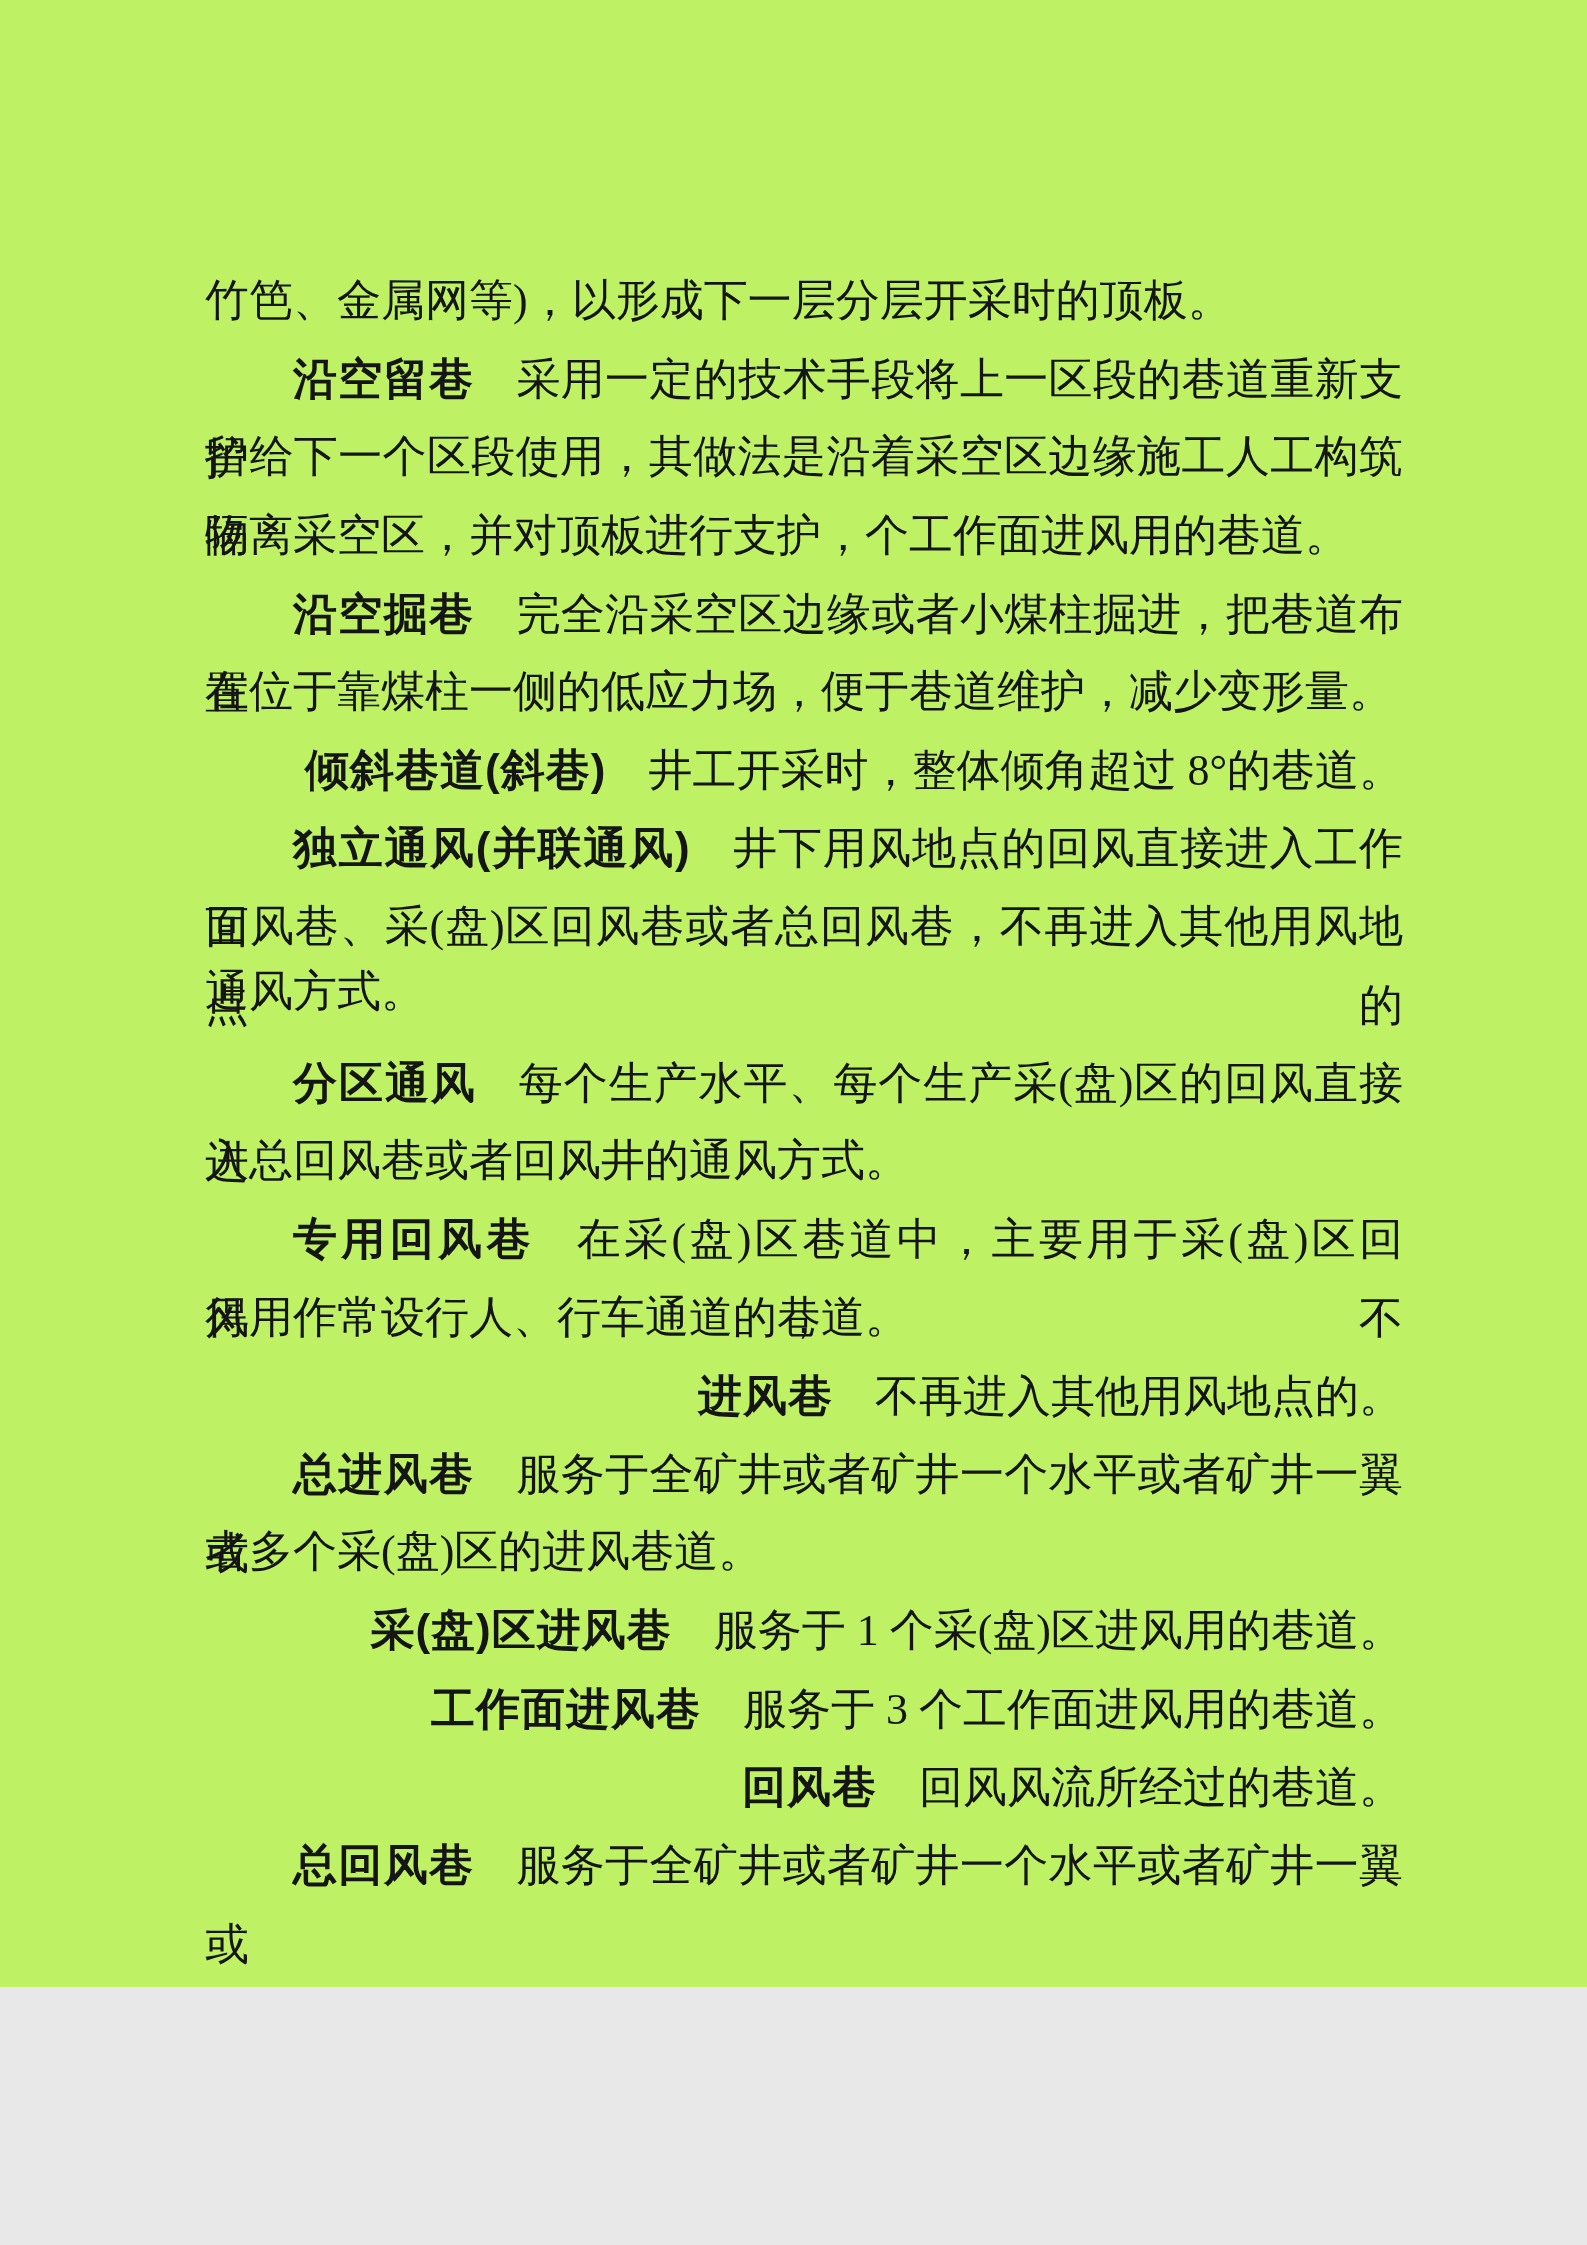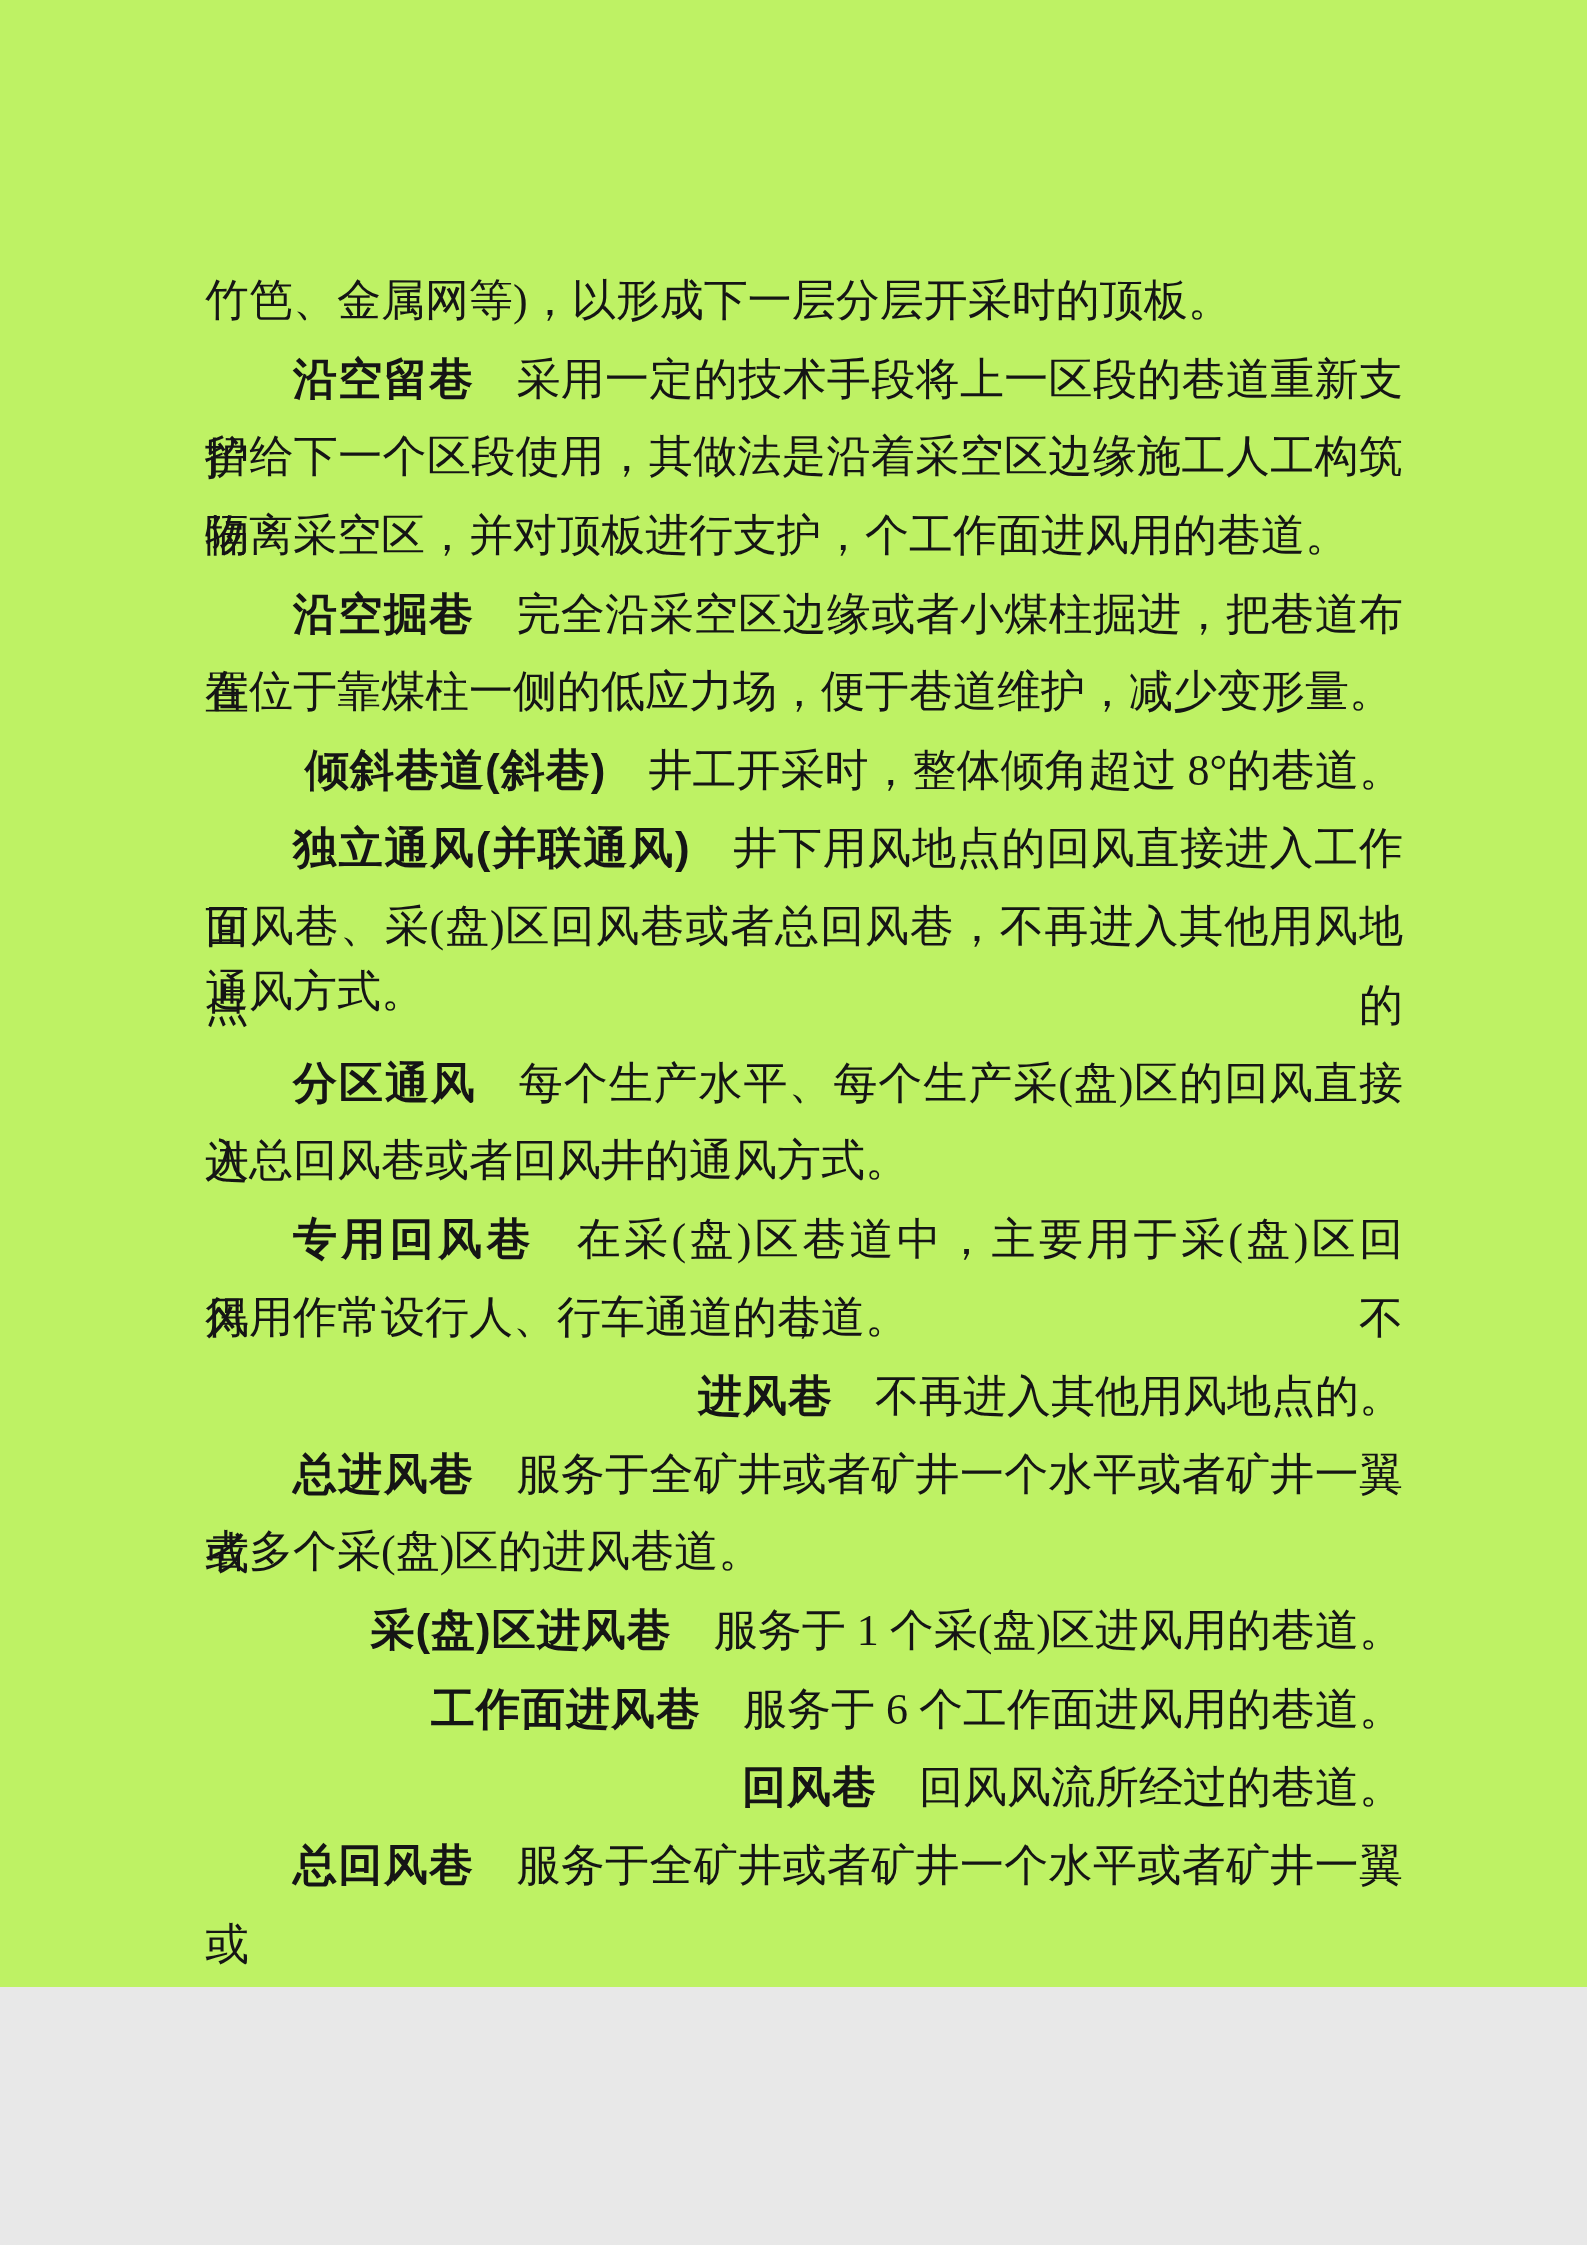--- a/index.html
+++ b/index.html
@@ -62,18 +62,18 @@
       <div class="line fill" style="top: 887px;"><span>回风巷、采(盘)区回风巷或者总回风巷，不再进入其他用风地点的</span></div>
       <div class="line" style="top: 955px; font-family: Liberation Mono, monospace;"><span>通风方式。</span></div>
       <div class="line indent fill" style="top: 1043px;"><span class="term">分区通风</span><span>每个生产水平、每个生产采(盘)区的回风直接进</span></div>
       <div class="line" style="top: 1121px;"><span>入总回风巷或者回风井的通风方式。</span></div>
       <div class="line indent fill" style="top: 1199px;"><span class="term">专用回风巷</span><span>在采(盘)区巷道中，主要用于采(盘)区回风，不</span></div>
       <div class="line" style="top: 1278px;"><span>得用作常设行人、行车通道的巷道。</span></div>
       <div class="line indent" style="top: 1356px;"><span class="term">进风巷</span><span>不再进入其他用风地点的。</span></div>
       <div class="line indent fill" style="top: 1434px;"><span class="term">总进风巷</span><span>服务于全矿井或者矿井一个水平或者矿井一翼或</span></div>
       <div class="line" style="top: 1512px;"><span>者多个采(盘)区的进风巷道。</span></div>
       <div class="line indent" style="top: 1590px;"><span class="term">采(盘)区进风巷</span><span>服务于 1 个采(盘)区进风用的巷道。</span></div>
-      <div class="line indent" style="top: 1669px;"><span class="term">工作面进风巷</span><span>服务于 6 个工作面进风用的巷道。</span></div>
+      <div class="line indent" style="top: 1669px;"><span class="term">工作面进风巷</span><span>服务于 3 个工作面进风用的巷道。</span></div>
       <div class="line indent" style="top: 1747px;"><span class="term">回风巷</span><span>回风风流所经过的巷道。</span></div>
       <div class="line indent fill" style="top: 1825px;"><span class="term">总回风巷</span><span>服务于全矿井或者矿井一个水平或者矿井一翼或</span></div>
     </div>
   <div class="footer">— 294 —</div>
 </div>
 
 </body></html>

